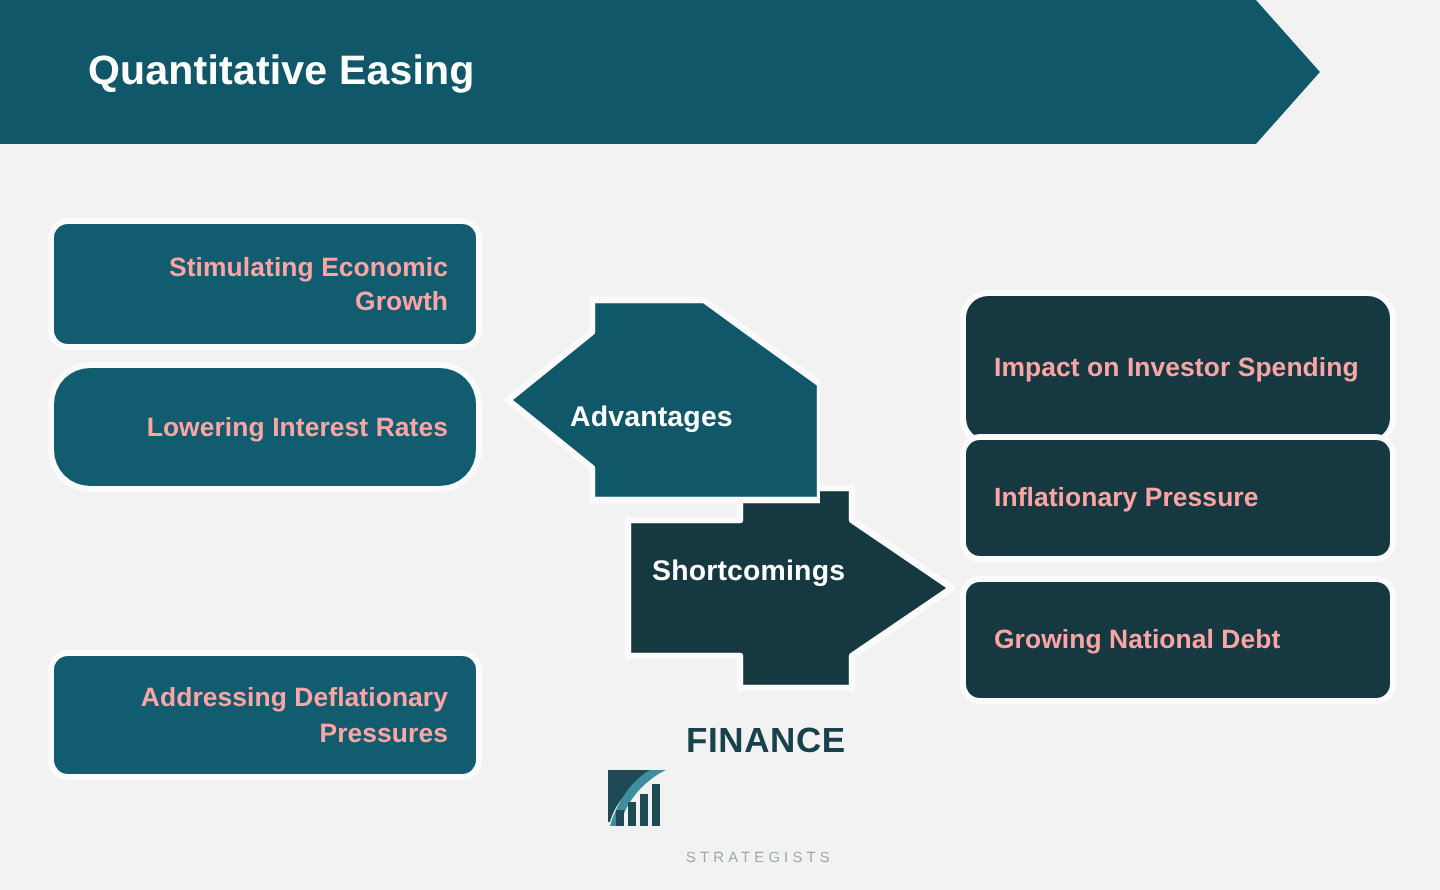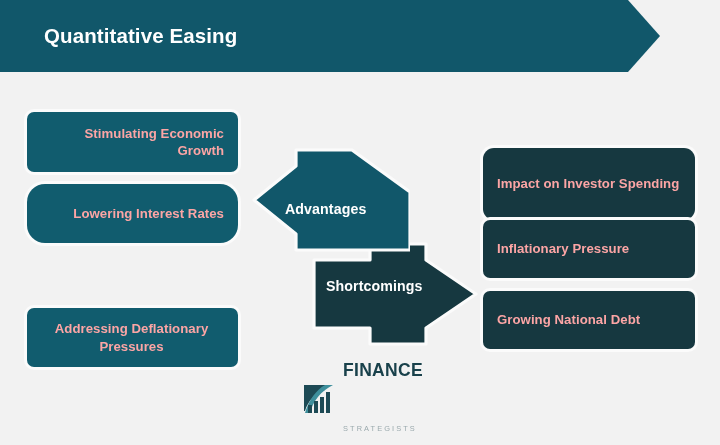--- a/index.html
+++ b/index.html
@@ -184,21 +184,21 @@
 
   <div class="box box-left" style="top:112px; height:60px;">
     <span>Stimulating Economic Growth</span>
   </div>
 
   <div class="box box-left" style="top:184px; height:59px;border-radius:18px;">
     <span>Lowering Interest Rates</span>
   </div>
 
 
-  <div class="box box-left" style="top:308px; height:59px;text-align:center;">
+  <div class="box box-left" style="top:328px; height:59px;">
     <span>Addressing Deflationary Pressures</span>
   </div>
 
   <div class="box box-right" style="top:148px; height:72px;border-radius:11px;">
     <span>Impact on Investor Spending</span>
   </div>
 
   <div class="box box-right" style="top:220px; height:58px;">
     <span>Inflationary Pressure</span>
   </div>

